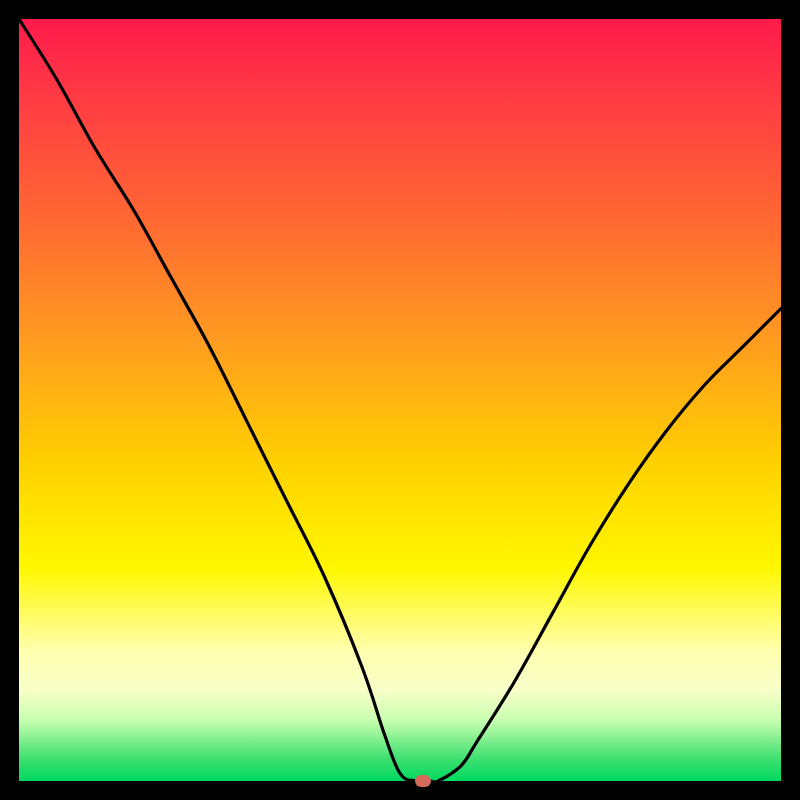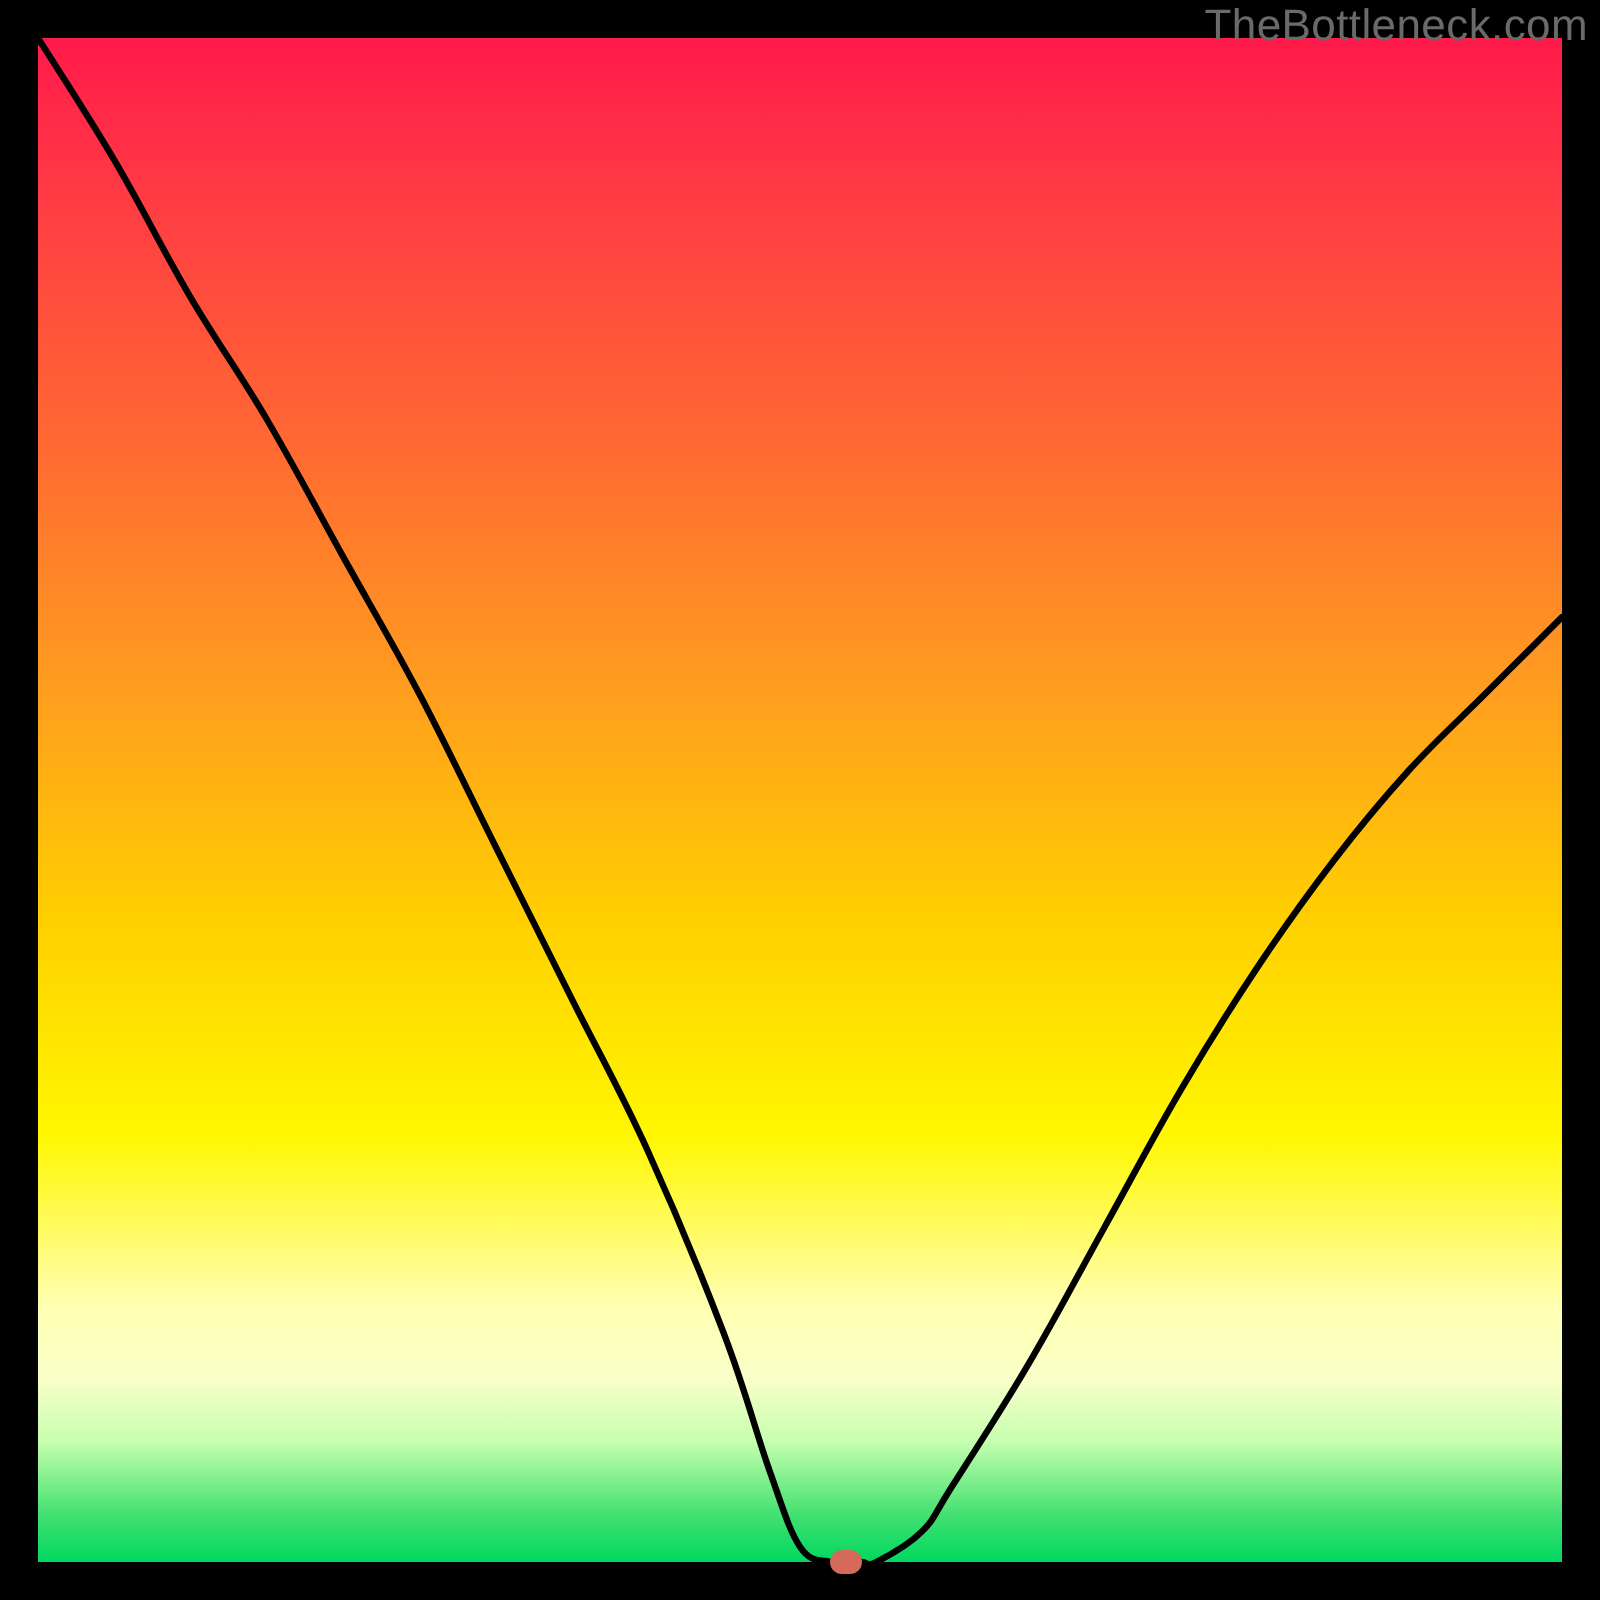--- a/index.html
+++ b/index.html
@@ -71,14 +71,13 @@
   <div class="plot-area">
 
     <svg class="curve" viewBox="0 0 762 762" preserveAspectRatio="none">
       <path id="curve-path" fill="none" stroke="#000000" stroke-width="3.2" stroke-linecap="round" stroke-linejoin="round" d="M 0,0 C 6.858,10.972799999999985 24.384,37.64279999999991 38.1,60.95999999999992 C 51.816,84.27719999999994 62.48400000000001,106.22280000000006 76.2,129.54000000000008 C 89.916,152.8572000000001 100.584,167.18280000000001 114.3,190.5 C 128.016,213.81719999999999 138.684,234.39119999999997 152.4,259.08 C 166.116,283.7688 176.784,301.5996 190.5,327.66 C 204.216,353.72040000000004 214.884,376.428 228.6,403.86 C 242.316,431.29200000000003 252.98399999999998,452.628 266.7,480.06 C 280.416,507.492 291.084,526.0848 304.8,556.26 C 318.516,586.4352 331.9272,618.8964000000001 342.90000000000003,647.7 C 353.87280000000004,676.5036 358.902,697.0776 365.76,716.28 C 372.618,735.4824 375.5136,746.1504 381,754.38 C 386.4864,762.6096 390.7536,760.6284 396.24,762 C 401.7264,763.3716 407.3652,762 411.48,762 C 415.5948,762 413.6136,764.7432 419.1,762 C 424.5864,759.2568 435.102,753.6179999999999 441.96,746.76 C 448.818,739.902 447.5988,738.9875999999999 457.2,723.9 C 466.8012,708.8124 481.584,686.2572 495.3,662.94 C 509.016,639.6228000000001 519.684,619.0488 533.4,594.36 C 547.116,569.6712 557.784,549.0971999999999 571.5,525.78 C 585.216,502.46279999999996 595.884,485.394 609.6,464.82 C 623.316,444.246 633.9839999999999,429.3108 647.6999999999999,411.47999999999996 C 661.4159999999999,393.64919999999995 672.0840000000001,380.8476 685.8000000000001,365.76 C 699.5160000000001,350.6724 710.184,341.37600000000003 723.9,327.66 C 737.616,313.944 755.142,296.418 762,289.56"></path>
     </svg>
 
     <div class="marker" id="marker" style="left: 403.86px; top: 762px; background: rgb(213, 106, 90);"></div>
 
   </div>
 
-  <div class="watermark">TheBottleneck.com</div>
 </div>
 
 </body></html>

